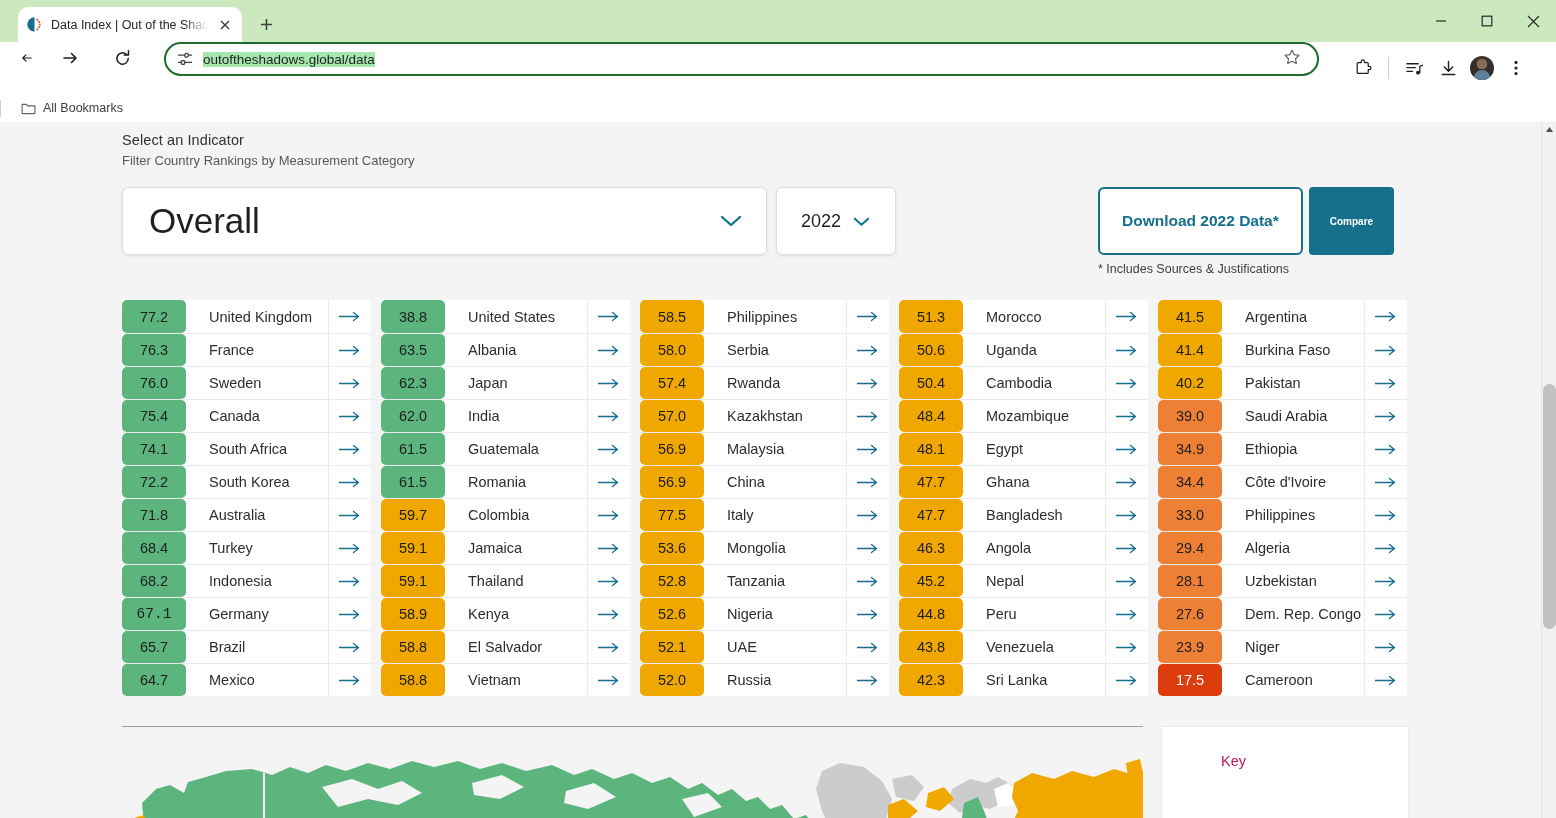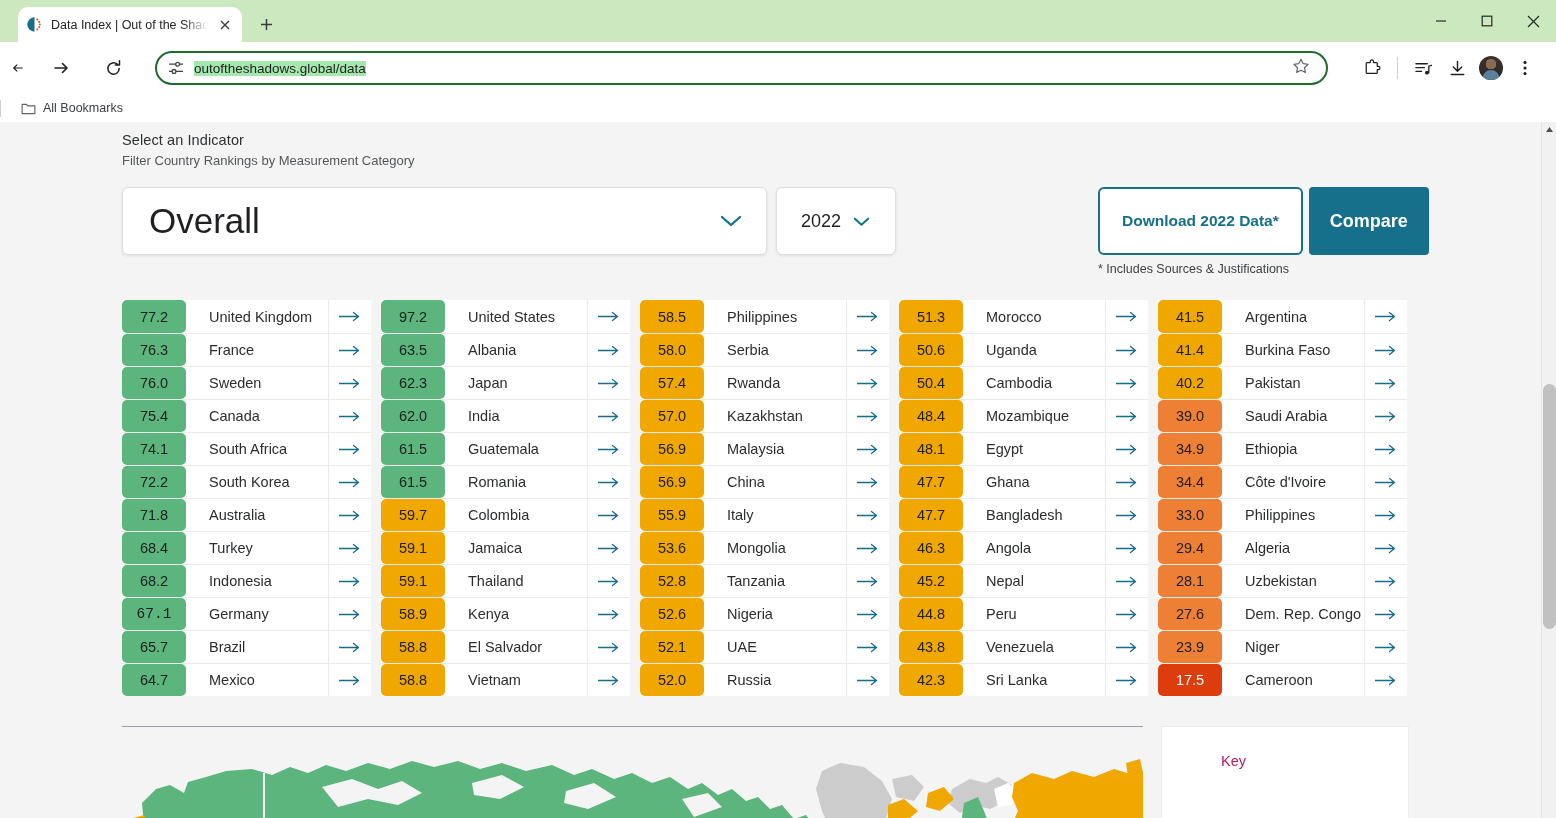--- a/index.html
+++ b/index.html
@@ -49,21 +49,21 @@
   }
   .wc {
     width: 46px; height: 42px; display: flex;
     align-items: center; justify-content: center;
     color: #27292d;
   }
   .wc svg { display:block; }
 
   .toolbar {
     height: 52px; background: #fff;
-    display: flex; align-items: center; padding: 0 15px; gap: 20px;
+    display: flex; padding: 0 24px; gap: 20px;
   }
   .tbtn {
     width: 32px; height: 32px; border-radius: 50%;
     display: flex; align-items: center; justify-content: center;
     color: #1f1f1f; flex: 0 0 auto;
   }
   .tbtn svg { display: block; }
   .back-clip { width: 14px; overflow: hidden; margin-left: -4px; }
 
   .omnibox {
@@ -144,21 +144,21 @@
     display: flex; align-items: flex-start; gap: 6px;
   }
   .btn-download {
     height: 68px; padding: 0 22px; border-radius: 6px;
     background: #fff; border: 2px solid #16708c;
     color: #16708c; font-size: 15.5px; font-weight: 600;
     display: flex; align-items: center; justify-content: center;
   }
   .btn-compare {
     height: 68px; padding: 0 21px; border-radius: 4px;
-    background: #16708c; color: #fff; font-size: 18px; font-weight: 700;
+    background: #16708c; color: #fff; font-size: 10px; font-weight: 700;
     display: flex; align-items: center; justify-content: center;
   }
   .footnote {
     position: absolute; left: 1098px; top: 94px;
     font-size: 12.5px; color: #3c3e40;
   }
 
   
   .grid {
     display: flex; gap: 10px; padding: 45px 0 0 122px;
@@ -490,21 +490,21 @@
               <div class="cname">Mexico</div>
               <div class="arrow">
                 <svg width="22" height="11" viewBox="0 0 22 11">
                   <path d="M0 5.5 H19 M14.5 1.5 L19.5 5.5 L14.5 9.5" stroke="currentColor" stroke-width="1.3" fill="none" stroke-linecap="round" stroke-linejoin="round"></path>
                 </svg>
               </div>
             </div>
           </div>
           <div class="col">
             <div class="row">
-              <div class="badge" style="background: rgb(92, 181, 125);">97.2</div>
+              <div class="badge" style="background: rgb(92, 181, 125);">38.8</div>
               <div class="cname">United States</div>
               <div class="arrow">
                 <svg width="22" height="11" viewBox="0 0 22 11">
                   <path d="M0 5.5 H19 M14.5 1.5 L19.5 5.5 L14.5 9.5" stroke="currentColor" stroke-width="1.3" fill="none" stroke-linecap="round" stroke-linejoin="round"></path>
                 </svg>
               </div>
             </div>
             <div class="row">
               <div class="badge" style="background: rgb(92, 181, 125);">63.5</div>
               <div class="cname">Albania</div>
@@ -654,21 +654,21 @@
             <div class="row">
               <div class="badge" style="background: rgb(240, 168, 0);">56.9</div>
               <div class="cname">China</div>
               <div class="arrow">
                 <svg width="22" height="11" viewBox="0 0 22 11">
                   <path d="M0 5.5 H19 M14.5 1.5 L19.5 5.5 L14.5 9.5" stroke="currentColor" stroke-width="1.3" fill="none" stroke-linecap="round" stroke-linejoin="round"></path>
                 </svg>
               </div>
             </div>
             <div class="row">
-              <div class="badge" style="background: rgb(240, 168, 0);">55.9</div>
+              <div class="badge" style="background: rgb(240, 168, 0);">77.5</div>
               <div class="cname">Italy</div>
               <div class="arrow">
                 <svg width="22" height="11" viewBox="0 0 22 11">
                   <path d="M0 5.5 H19 M14.5 1.5 L19.5 5.5 L14.5 9.5" stroke="currentColor" stroke-width="1.3" fill="none" stroke-linecap="round" stroke-linejoin="round"></path>
                 </svg>
               </div>
             </div>
             <div class="row">
               <div class="badge" style="background: rgb(240, 168, 0);">53.6</div>
               <div class="cname">Mongolia</div>

